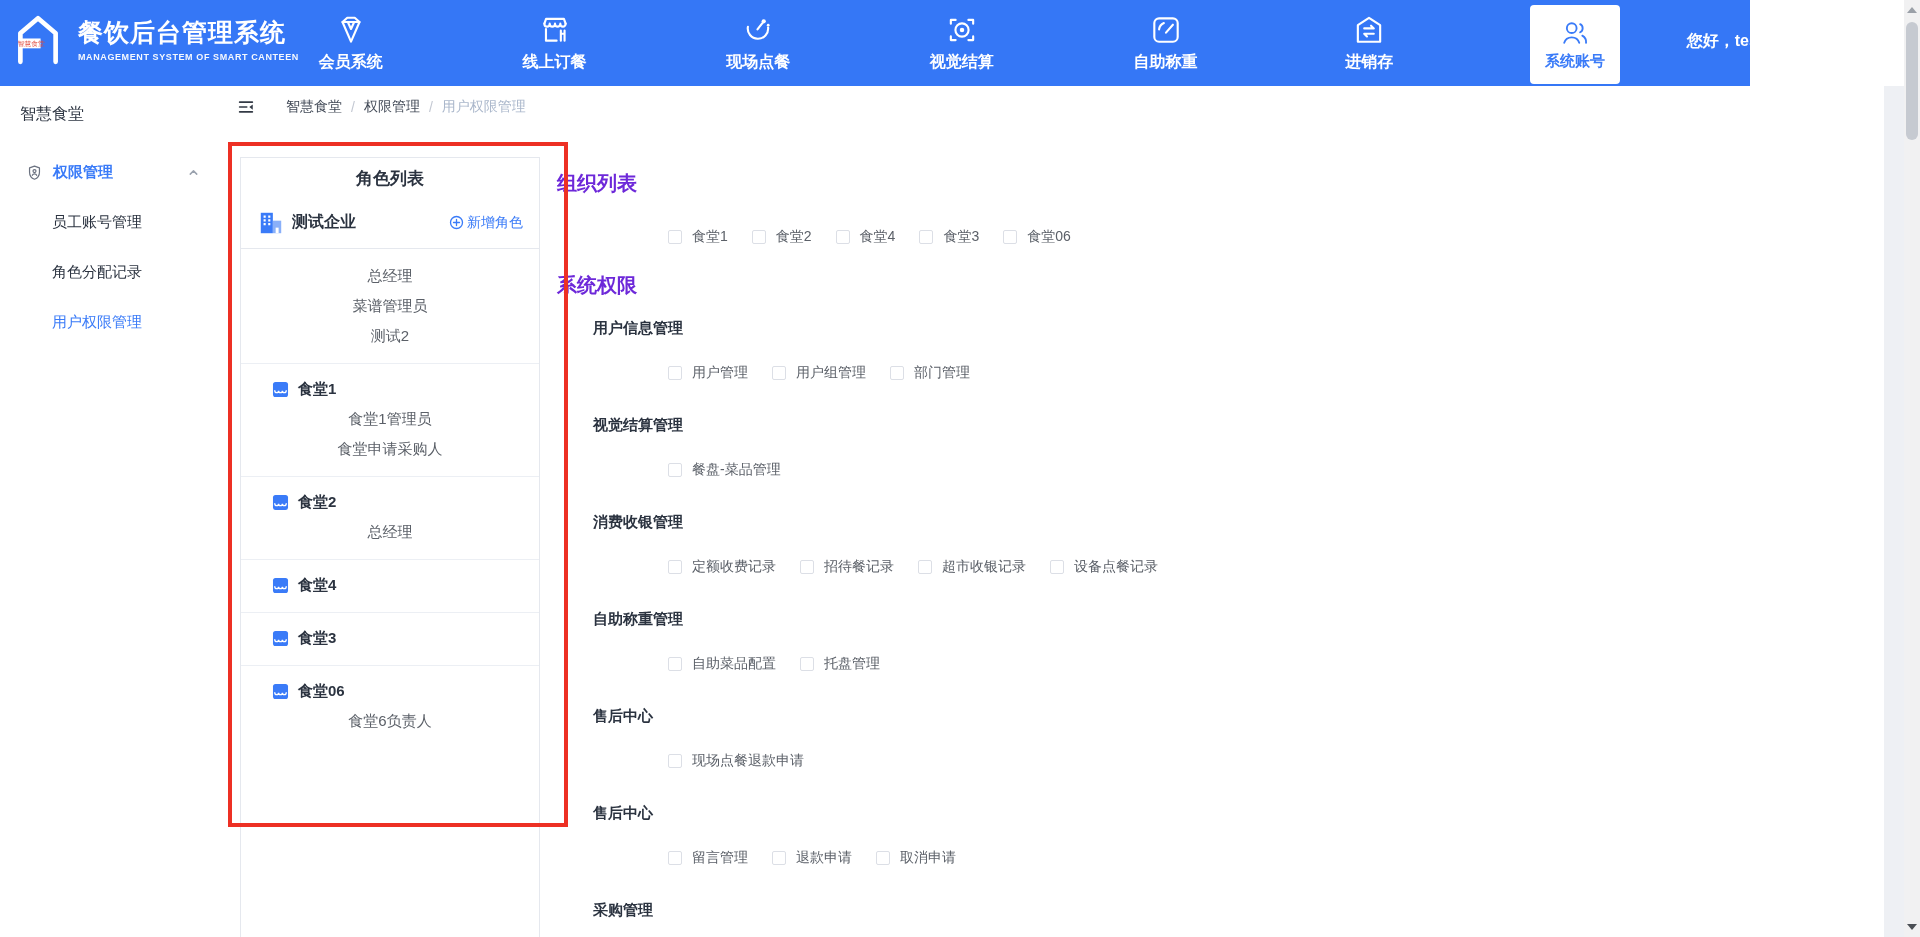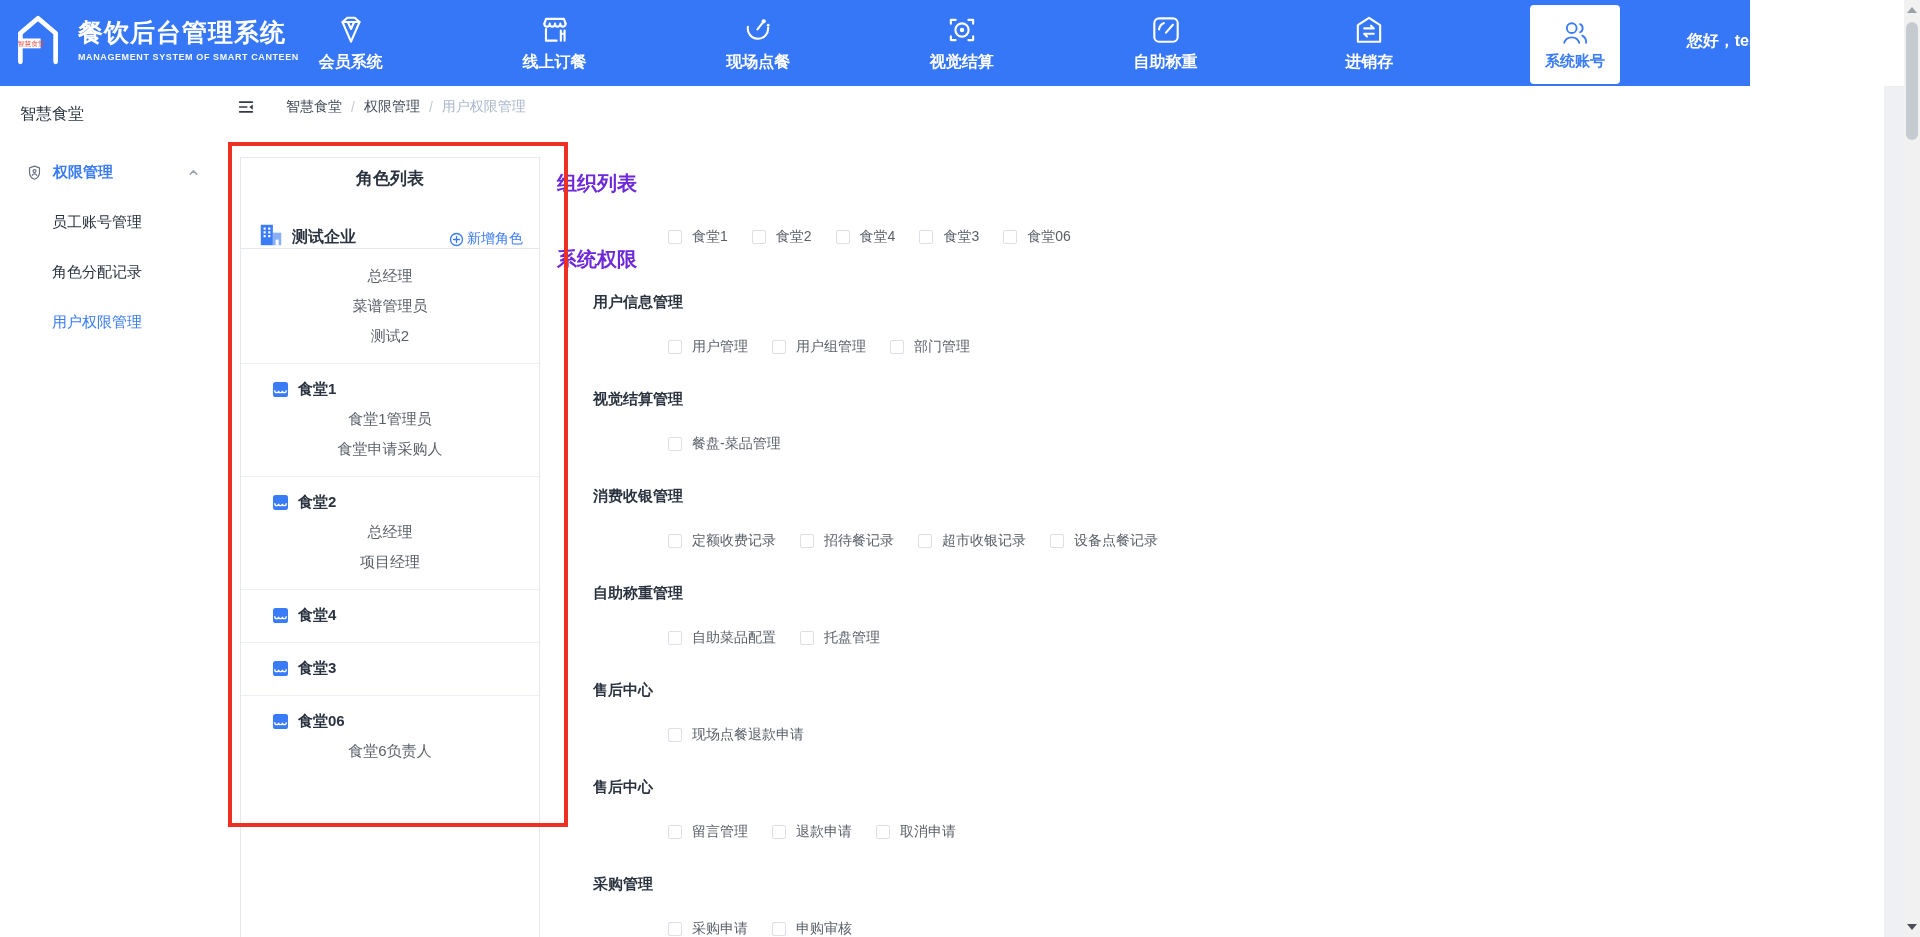--- a/index.html
+++ b/index.html
@@ -47,38 +47,38 @@
   .fold-ic{width:18px; height:18px; margin-left:17px; color:#333a45; cursor:pointer;}
   .crumbs{display:flex; align-items:center; margin-left:31px; font-size:14px;}
   .crumb{color:#424a57; cursor:pointer;}
   .crumb.current{color:var(--c-crumb); cursor:default;}
   .bc-sep{color:#c3c8d2; margin:0 9px;}
 
   
   .role-panel{position:absolute; left:240px; top:157px; width:300px; height:780px; background:#fff;
               border:1px solid var(--c-border); border-bottom:none; z-index:4;}
   .panel-title{text-align:center; font-size:17px; font-weight:700; padding-top:11px; line-height:20px;}
-  .company-row{display:flex; align-items:flex-end; height:52px; margin-top:8px; padding:0 16px 0 17px;
+  .company-row{display:flex; align-items:center; height:52px; margin-top:8px; padding:0 16px 0 17px;
                border-bottom:1px solid var(--c-border); cursor:pointer;}
   .company-row svg{width:26px; height:26px;}
   .company-name{flex:1; margin-left:8px; font-size:16px; font-weight:700;}
   .add-role{display:flex; align-items:center; gap:3px; color:var(--c-accent); font-size:14px; font-weight:400; cursor:pointer;}
   .add-role svg{width:15px; height:15px;}
   .role-group{padding:12px 0;}
   .role-group + .role-group{border-top:1px solid var(--c-divider);}
   .group-header{display:flex; align-items:center; gap:8px; height:26px; margin-bottom:2px; padding-left:30px;
                 font-size:15px; font-weight:700; cursor:pointer;}
   .group-header svg{width:19px; height:19px;}
   .role-item{text-align:center; line-height:30px; font-size:15px; color:var(--c-muted); cursor:pointer;}
 
   
   .perm-area{position:absolute; left:557px; top:157px; width:1080px; z-index:3;}
   .perm-main-title{font-size:20px; font-weight:700; color:#6d28d9; line-height:26px;}
   .t-org{margin-top:13px;}
-  .t-sys{}
+  .t-sys{margin-top:26px;}
   .checkbox-row{display:flex; gap:24px; margin-left:111px; margin-top:32px;}
   .cb-group{display:flex; align-items:center; gap:10px; font-size:14px; color:var(--c-muted); cursor:pointer; white-space:nowrap;}
   .cb-box{width:14px; height:14px; border:1px solid #dcdfe6; border-radius:2px; background:#fff; flex:none;}
   .perm-section{margin-top:33px;}
   .perm-section:first-of-type{margin-top:20px;}
   .section-title{margin-left:36px; font-size:15px; font-weight:700; line-height:20px;}
   .perm-section .checkbox-row{margin-top:26px;}
 
   
   .red-annotation{position:absolute; left:228px; top:142px; width:340px; height:685px;
@@ -272,21 +272,20 @@
         <div class="group-header">
           <span class="ic" style="display: inline-flex;">
             <svg viewBox="0 0 24 24">
               <rect x="2.5" y="2.5" width="19" height="19" rx="3.2" fill="#3a7bf8"></rect>
               <path d="M4.8 13.5 a2.4 2.4 0 0 0 4.8 0 a2.4 2.4 0 0 0 4.8 0 a2.4 2.4 0 0 0 4.8 0" stroke="#fff" stroke-width="1.7" fill="none" stroke-linecap="round"></path>
             </svg>
           </span>
           <span>食堂2</span>
         </div>
         <div class="role-item">总经理</div>
-        <div class="role-item">项目经理</div>
       </div>
       <div class="role-group">
         <div class="group-header">
           <span class="ic" style="display: inline-flex;">
             <svg viewBox="0 0 24 24">
               <rect x="2.5" y="2.5" width="19" height="19" rx="3.2" fill="#3a7bf8"></rect>
               <path d="M4.8 13.5 a2.4 2.4 0 0 0 4.8 0 a2.4 2.4 0 0 0 4.8 0 a2.4 2.4 0 0 0 4.8 0" stroke="#fff" stroke-width="1.7" fill="none" stroke-linecap="round"></path>
             </svg>
           </span>
           <span>食堂4</span>

